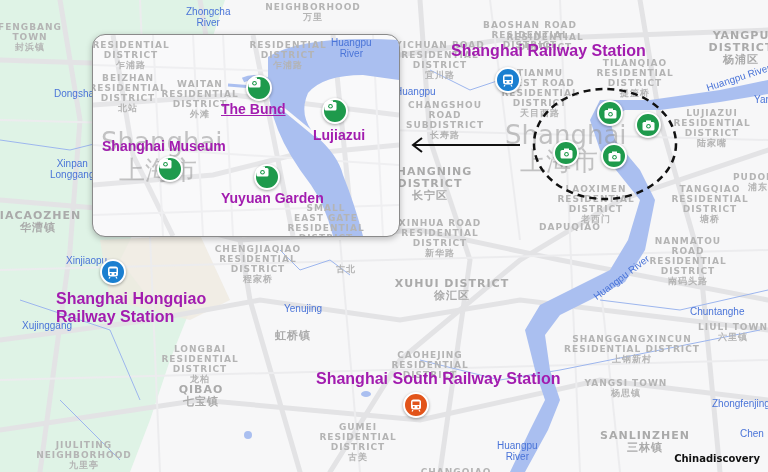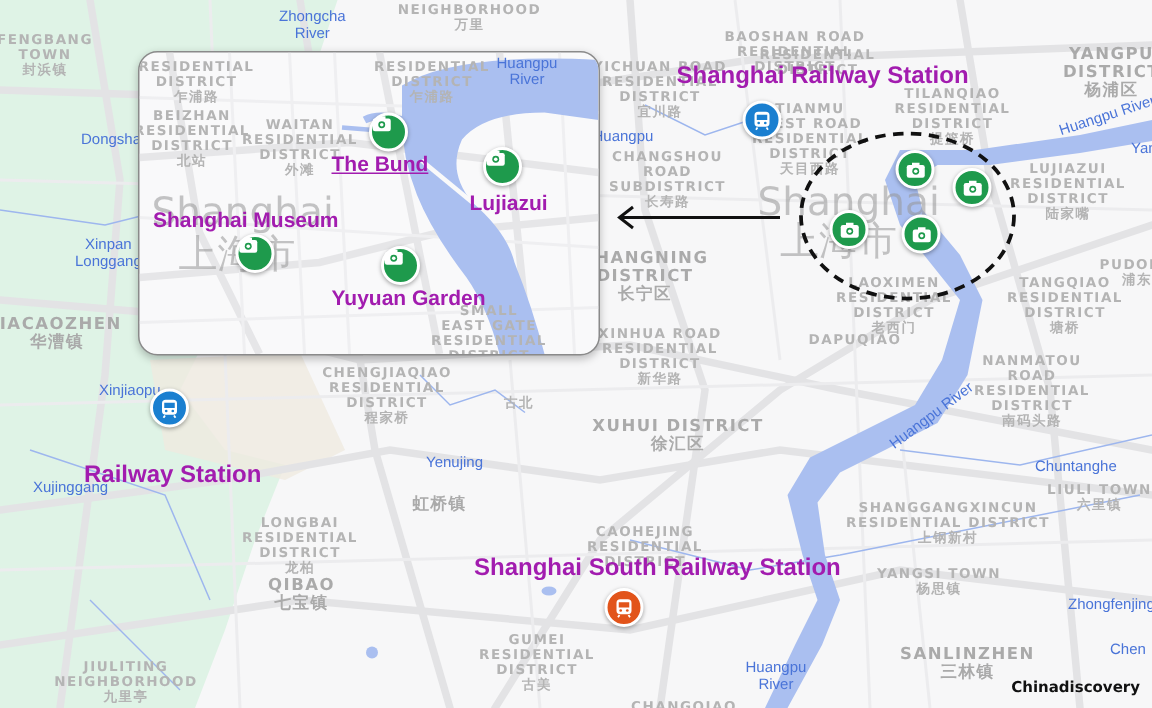--- a/index.html
+++ b/index.html
@@ -210,21 +210,21 @@
 
   <div class="pin train" style="left:113px;top:272px;">
       <svg width="12" height="13" viewBox="0 0 12 13">
         <rect x="1" y="0.5" width="10" height="10" rx="2.5" fill="#fff"></rect>
         <rect x="2.5" y="2.5" width="7" height="3.5" fill="#1a7fd0"></rect>
         <circle cx="3.8" cy="8" r="0.9" fill="#1a7fd0"></circle>
         <circle cx="8.2" cy="8" r="0.9" fill="#1a7fd0"></circle>
         <path d="M3 11 L2 12.5 M9 11 L10 12.5" stroke="#fff" stroke-width="1.2"></path>
       </svg>
     </div>
-  <div class="lbl" style="left:56px;top:290px;font-size:16px;"><br><span>Railway Station</span></div>
+  <div class="lbl" style="left:56px;top:290px;font-size:16px;"><span>Shanghai Hongqiao</span><br><span>Railway Station</span></div>
 
   <div class="pin train orange" style="left:416px;top:405px;">
       <svg width="12" height="13" viewBox="0 0 12 13">
         <rect x="1" y="0.5" width="10" height="10" rx="2.5" fill="#fff"></rect>
         <rect x="2.5" y="2.5" width="7" height="3.5" fill="#e2541a"></rect>
         <circle cx="3.8" cy="8" r="0.9" fill="#e2541a"></circle>
         <circle cx="8.2" cy="8" r="0.9" fill="#e2541a"></circle>
         <path d="M3 11 L2 12.5 M9 11 L10 12.5" stroke="#fff" stroke-width="1.2"></path>
       </svg>
     </div>

